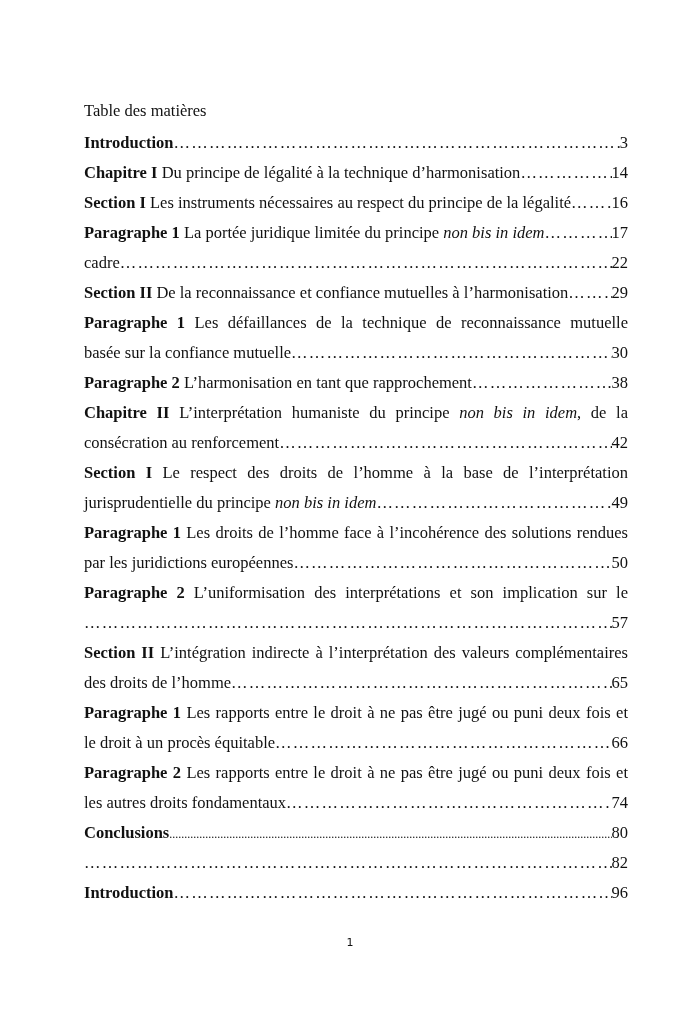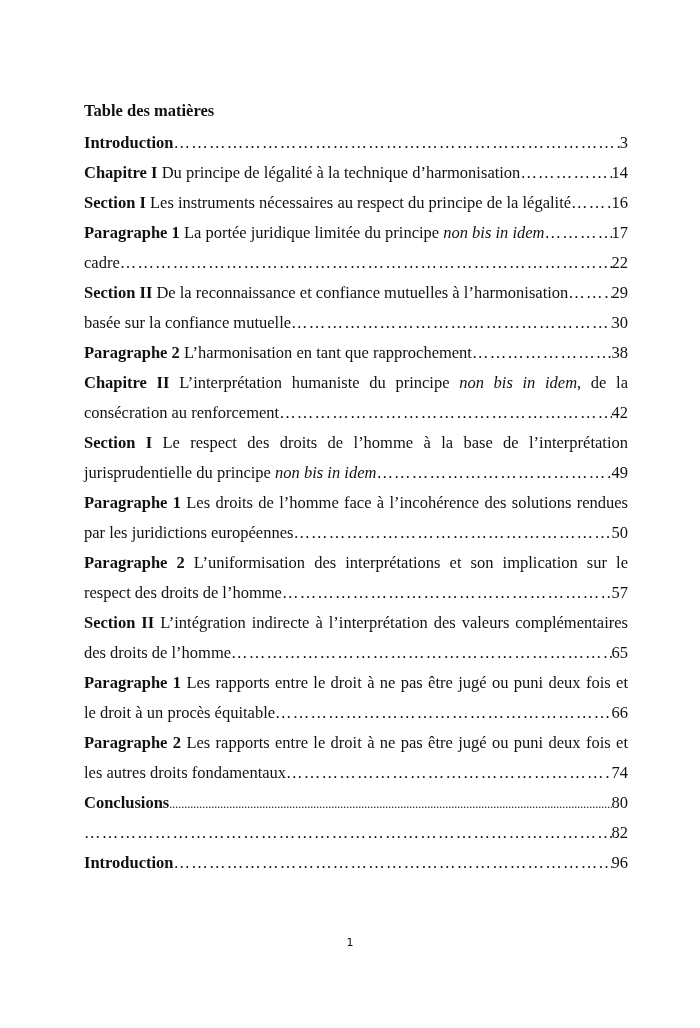--- a/index.html
+++ b/index.html
@@ -1,19 +1,19 @@
 <!DOCTYPE html>
 <html><head>
 <meta charset="utf-8">
 <style>
   html, body { margin: 0; padding: 0; background: #ffffff; }
   body { width: 700px; height: 1028px; position: relative; overflow: hidden;
          font-family: "Liberation Serif", "DejaVu Serif", serif; color: #111; }
   .page { position: absolute; left: 84px; top: 98px; width: 544px; }
-  .title { font-weight: bold; font-size: 16.5px; height: 26px; line-height: 26px; margin-bottom: 4px; }
+  .title { font-weight: normal; font-size: 16.5px; height: 26px; line-height: 26px; margin-bottom: 4px; }
   .line { font-size: 16.5px; height: 30px; line-height: 30px; white-space: nowrap; position: relative; text-align: center; }
   .line.just { text-align: justify; text-align-last: justify; white-space: normal; overflow: hidden; }
   .lead { display: flex; align-items: baseline; }
   .lead .txt { flex: 0 0 auto; white-space: nowrap; }
   .lead .dots { flex: 1 1 auto; overflow: hidden; white-space: nowrap; letter-spacing: 1.2px; }
   .lead .pg { flex: 0 0 auto; }
   .b { font-weight: bold; }
   .i { font-style: italic; }
   .pnum { position: absolute; left: 0; top: 936px; width: 700px; text-align: center;
           font-family: "DejaVu Sans", sans-serif; font-size: 11px; }
@@ -53,20 +53,21 @@
     <span class="dots">……………………………………………………………………………………………………………………………………………………</span>
     <span class="pg">22</span>
   </div>
 
   <div class="line lead">
     <span class="txt"><span class="b">Section II</span><span> De la reconnaissance et confiance mutuelles à l’harmonisation</span></span>
     <span class="dots">……………………………………………………………………………………………………………………………………………………</span>
     <span class="pg">29</span>
   </div>
 
+  <div class="line just"><span class="b">Paragraphe 1</span><span> Les défaillances de la technique de reconnaissance mutuelle</span></div>
   <div class="line lead">
     <span class="txt">basée sur la confiance mutuelle</span>
     <span class="dots">……………………………………………………………………………………………………………………………………………………</span>
     <span class="pg">30</span>
   </div>
 
   <div class="line lead">
     <span class="txt"><span class="b">Paragraphe 2</span><span> L’harmonisation en tant que rapprochement</span></span>
     <span class="dots">……………………………………………………………………………………………………………………………………………………</span>
     <span class="pg">38</span>
@@ -88,21 +89,20 @@
 
   <div class="line just"><span class="b">Paragraphe 1</span><span> Les droits de l’homme face à l’incohérence des solutions rendues</span></div>
   <div class="line lead">
     <span class="txt">par les juridictions européennes</span>
     <span class="dots">……………………………………………………………………………………………………………………………………………………</span>
     <span class="pg">50</span>
   </div>
 
   <div class="line just"><span class="b">Paragraphe 2</span><span> L’uniformisation des interprétations et son implication sur le</span></div>
   <div class="line lead">
-    <span class="txt">respect des droits de l’homme</span>
     <span class="dots">……………………………………………………………………………………………………………………………………………………</span>
     <span class="pg">57</span>
   </div>
 
   <div class="line just"><span class="b">Section II</span><span> L’intégration indirecte à l’interprétation des valeurs complémentaires</span></div>
   <div class="line lead">
     <span class="txt">des droits de l’homme</span>
     <span class="dots">……………………………………………………………………………………………………………………………………………………</span>
     <span class="pg">65</span>
   </div>

